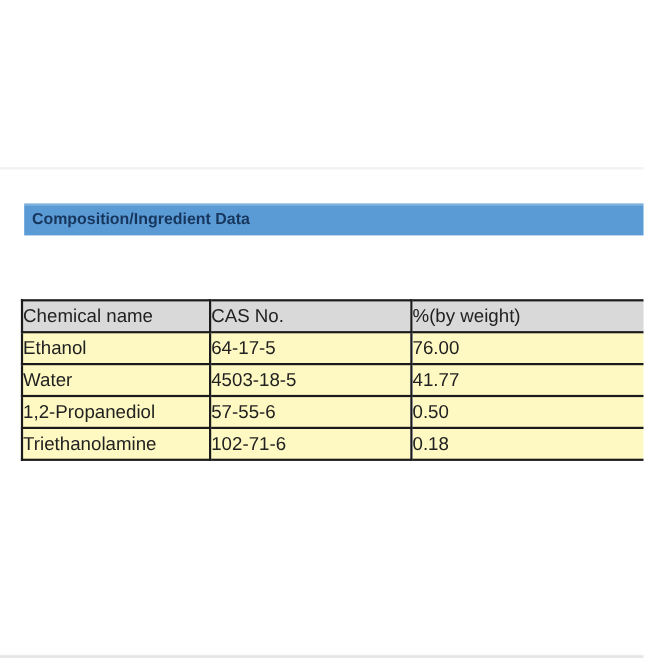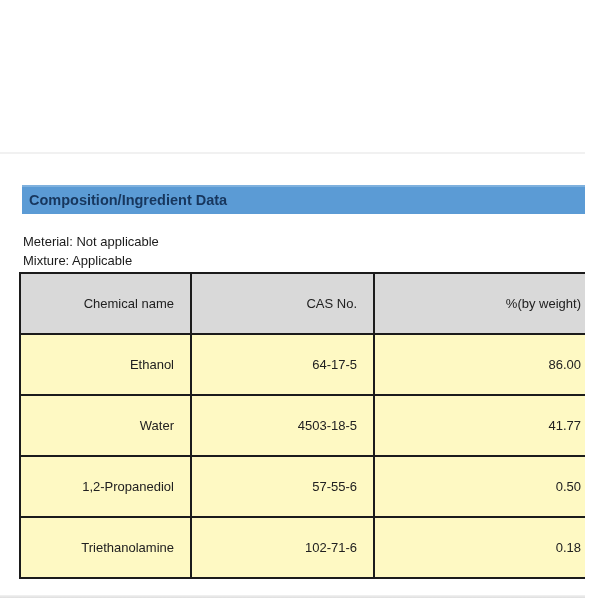--- a/index.html
+++ b/index.html
@@ -50,69 +50,65 @@
   .comp-table {
     position: absolute;
     left: 19px; top: 272px;
     width: 578px;
     border-collapse: collapse;
     table-layout: fixed;
   }
   .comp-table th, .comp-table td {
     border: 2px solid #1b1b1b;
     height: 27px;
-    text-align: right;
+    text-align: left;
     vertical-align: middle;
-    font-size: 13px;
+    font-size: 17px;
     color: #212121;
     font-weight: normal;
-    padding: 16px;
+    padding: 0;
     overflow: hidden;
   }
   .comp-table th {
     background: #d9d9d9;
   }
   .comp-table td {
     background: #fef9c3;
   }
 </style>
 </head>
 <body>
 
 <div class="canvas">
 
   <div class="top-divider"></div>
 
   <div class="section-bar">
     <span class="section-title">Composition/Ingredient Data</span>
   </div>
 
-  <div class="notes">
-    <div>Meterial: Not applicable</div>
-    <div>Mixture: Applicable</div>
-  </div>
 
   <table class="comp-table">
     <colgroup>
       <col style="width:171px">
       <col style="width:183px">
       <col style="width:224px">
     </colgroup>
     <thead>
       <tr>
         <th>Chemical name</th>
         <th>CAS No.</th>
         <th>%(by weight)</th>
       </tr>
     </thead>
     <tbody>
       <tr>
         <td>Ethanol</td>
         <td>64-17-5</td>
-        <td>86.00</td>
+        <td>76.00</td>
       </tr>
       <tr>
         <td>Water</td>
         <td>4503-18-5</td>
         <td>41.77</td>
       </tr>
       <tr>
         <td>1,2-Propanediol</td>
         <td>57-55-6</td>
         <td>0.50</td>

